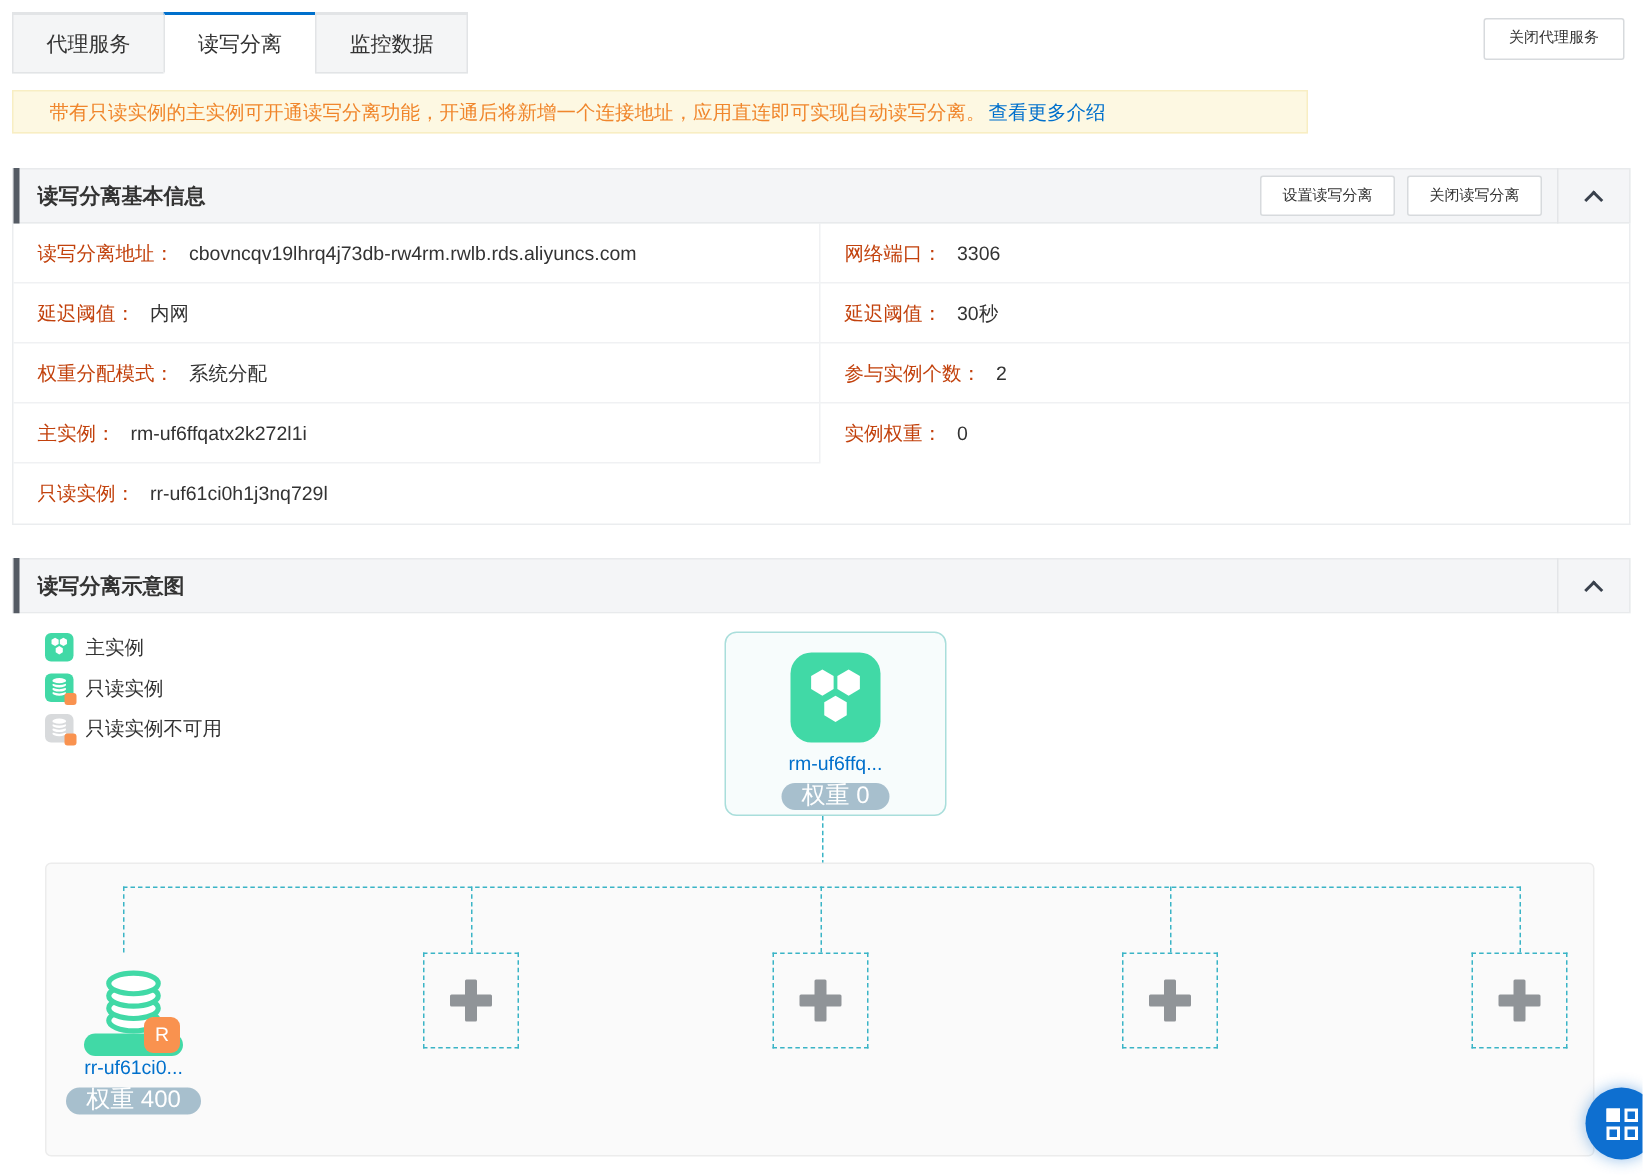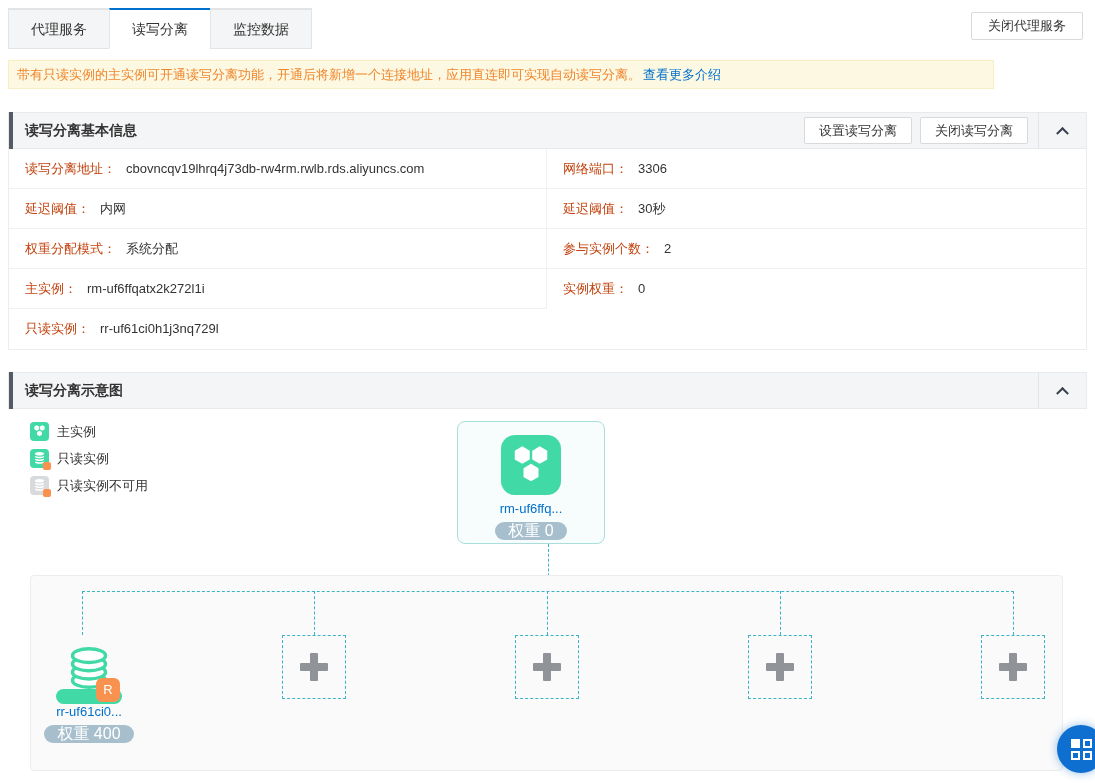--- a/index.html
+++ b/index.html
@@ -12,27 +12,27 @@
   .tabbar { position:absolute; top:8px; left:8px; display:flex; }
   .tab {
     height:41px; line-height:39px; padding:0 22px; font-size:14px; color:#333;
     background:#f4f5f6; border:1px solid #e2e4e6; margin-left:-1px; cursor:pointer;
     border-top:2px solid #e2e4e6;
   }
   .tab:first-child { margin-left:0; }
   .tab.active { background:#fff; border-top:2px solid #0070cc; border-bottom:1px solid #fff; color:#333; }
   .btn {
     display:inline-block; background:#fff; border:1px solid #d7dadd; border-radius:2px;
-    font-size:13px; color:#333; padding:0 16px; height:28px; line-height:26px; cursor:pointer; white-space:nowrap;
+    font-size:10px; color:#333; padding:0 16px; height:28px; line-height:26px; cursor:pointer; white-space:nowrap;
   }
   .top-close-btn { position:absolute; top:12px; right:12px; }
   
   .notice {
-    position:absolute; top:60px; left:8px; width:986px; height:29px;
-    background:#fdf8e2; border:1px solid #f8eec3; padding:0 8px; line-height:27px;
+    position:absolute; top:60px; left:8px; width:864px; height:29px;
+    background:#fdf8e2; border:1px solid #f8eec3; padding:0 24px; line-height:27px;
     color:#f0862c; font-size:13px; white-space:nowrap; overflow:hidden;
   }
   .notice a { color:#0070cc; text-decoration:none; margin-left:2px; cursor:pointer; }
   
   .section { position:absolute; left:8px; width:1079px; }
   .sec-header {
     height:37px; background:#f4f5f7; border:1px solid #e8eaec; display:flex; align-items:center; position:relative;
   }
   .sec-accent { position:absolute; left:0; top:-1px; width:4px; height:37px; background:#555b64; }
   .sec-title { font-size:14px; font-weight:bold; color:#333; margin-left:16px; flex:0 0 auto; }
@@ -57,21 +57,21 @@
   .diagram-body { position:absolute; left:8px; top:409px; width:1079px; height:374px; background:#fff; }
   .legend { position:absolute; left:22px; top:13px; }
   .legend-item { display:flex; align-items:center; margin-bottom:8px; }
   .legend-item .txt { margin-left:8px; color:#333; font-size:13px; }
   .mini-icon { width:19px; height:19px; border-radius:4px; position:relative; flex:0 0 auto; }
   .mini-icon.green { background:#41d9a6; }
   .mini-icon.gray { background:#d8dadc; }
   .mini-badge { position:absolute; right:-2px; bottom:-2px; width:8px; height:8px; background:#f9924f; border-radius:2px; }
   
   .master-card {
-    position:absolute; left:449px; top:12px; width:148px; height:123px;
+    position:absolute; left:475px; top:12px; width:148px; height:123px;
     border:1px solid #a9dedb; border-radius:8px; background:#f7fcfc; text-align:center;
   }
   .node-icon { width:60px; height:60px; border-radius:14px; background:#41d9a6; margin:13px auto 6px; display:block; position:relative; }
   .node-name { color:#0070cc; font-size:13px; text-decoration:none; display:block; cursor:pointer; line-height:16px; }
   .weight-badge {
     display:inline-block; margin-top:5px; background:#a7bfcd; color:#fff; font-size:16px;
     line-height:18px; padding:0 13px; border-radius:10px; white-space:nowrap;
   }
   
   .panel {

